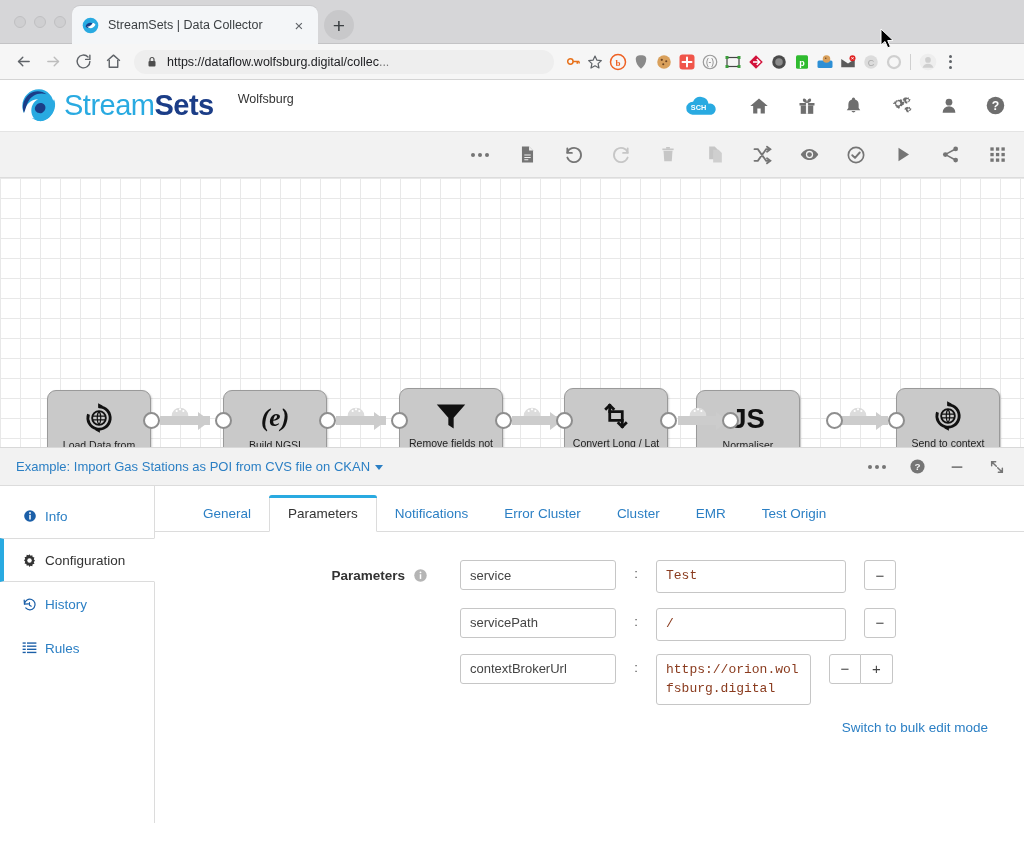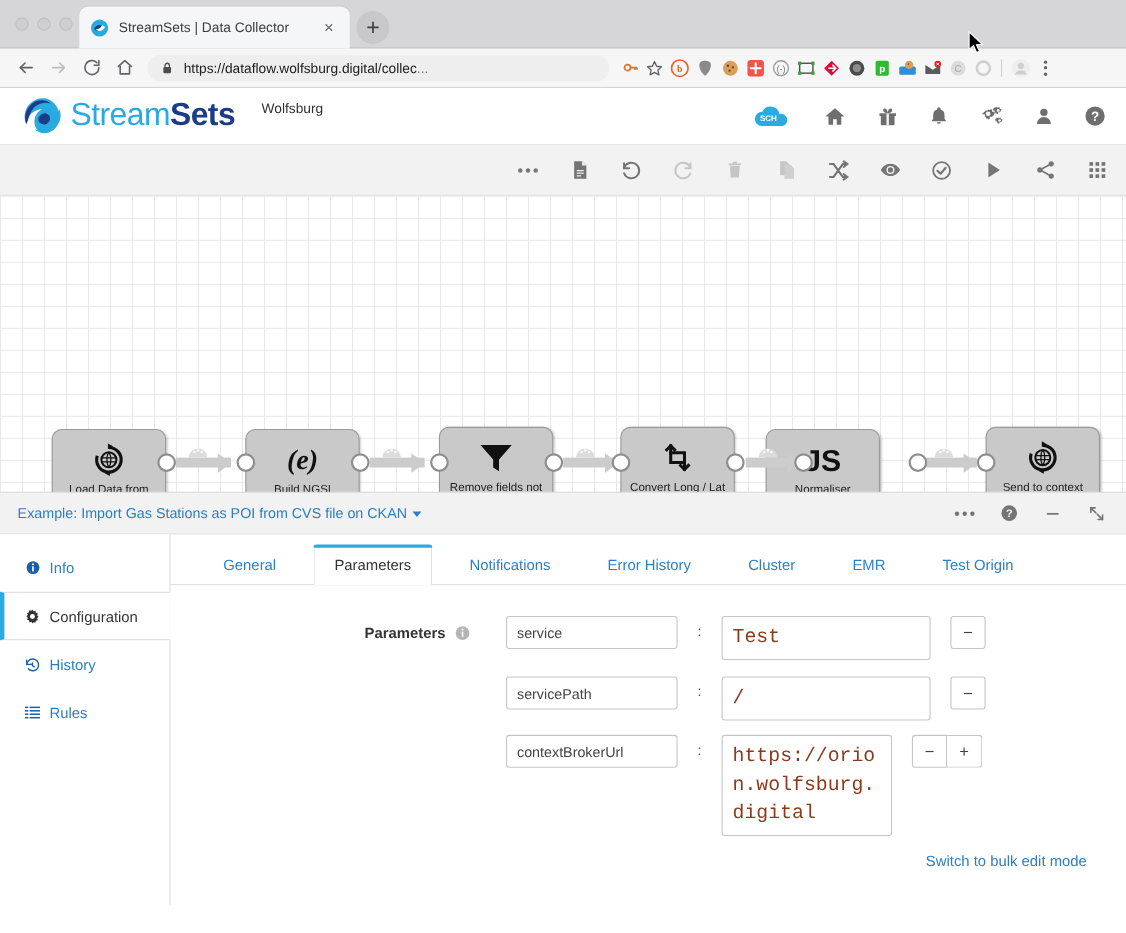--- a/index.html
+++ b/index.html
@@ -160,21 +160,21 @@
   .side-item .sicon { width:15px; display:flex; align-items:center; justify-content:center; }
   .side-item.active {
     color:#333; border-left:4px solid #29aae1;
     border-top:1px solid #dcdcdc; border-bottom:1px solid #dcdcdc;
     background:#fff; margin-right:-1px; border-right:1px solid #fff;
   }
   .detail-main { flex:1 1 auto; padding:0; }
 
   .tabs {
     display:flex; align-items:flex-end; height:46px; padding-left:30px;
-    border-bottom:1px solid #dcdcdc; gap:16px;
+    border-bottom:1px solid #dcdcdc; gap:0;
   }
   .tab-item {
     padding:0 18px; height:36px; display:flex; align-items:center;
     font-size:13.5px; color:#2b7fc4; position:relative; background:transparent;
   }
   .tab-item.active {
     color:#333; background:#fff;
     border:1px solid #dcdcdc; border-bottom:1px solid #fff;
     border-radius:3px 3px 0 0; height:37px; margin-bottom:-1px;
   }
@@ -193,21 +193,21 @@
   }
   .info-i { color:#b5b5b5; display:inline-flex; }
   .key-input {
     width:156px; height:30px; border:1px solid #c6c6c6; border-radius:3px;
     padding:0 9px; font-size:13px; color:#444; background:#fff;
     font-family:"Liberation Sans", sans-serif;
   }
   .colon { width:40px; text-align:center; font-size:13px; color:#555; padding-top:6px; }
   .val-input {
     width:190px; min-height:30px; border:1px solid #c6c6c6; border-radius:3px;
-    padding:6px 9px; font-size:18px; color:#8a3b1e; background:#fff;
+    padding:6px 9px; font-size:13px; color:#8a3b1e; background:#fff;
     font-family:"Liberation Mono", monospace; line-height:1.45;
     word-break:break-all;
   }
   .btns { display:flex; margin-left:18px; }
   .sq-btn {
     width:32px; height:30px; border:1px solid #c6c6c6; background:#fff;
     display:flex; align-items:center; justify-content:center;
     font-size:15px; color:#444; font-family:"Liberation Sans", sans-serif;
   }
   .sq-btn:first-child { border-radius:3px 0 0 3px; }
@@ -741,21 +741,21 @@
       </span>
       <span>Rules</span>
     </div>
   </div>
 
   <div class="detail-main">
     <div class="tabs">
       <div class="tab-item">General</div>
       <div class="tab-item active">Parameters</div>
       <div class="tab-item">Notifications</div>
-      <div class="tab-item">Error History</div>
+      <div class="tab-item">Error Cluster</div>
       <div class="tab-item">Cluster</div>
       <div class="tab-item">EMR</div>
       <div class="tab-item">Test Origin</div>
     </div>
 
     <div class="form">
 
       <div class="form-row">
         <div class="form-label">
           <span>Parameters</span>

